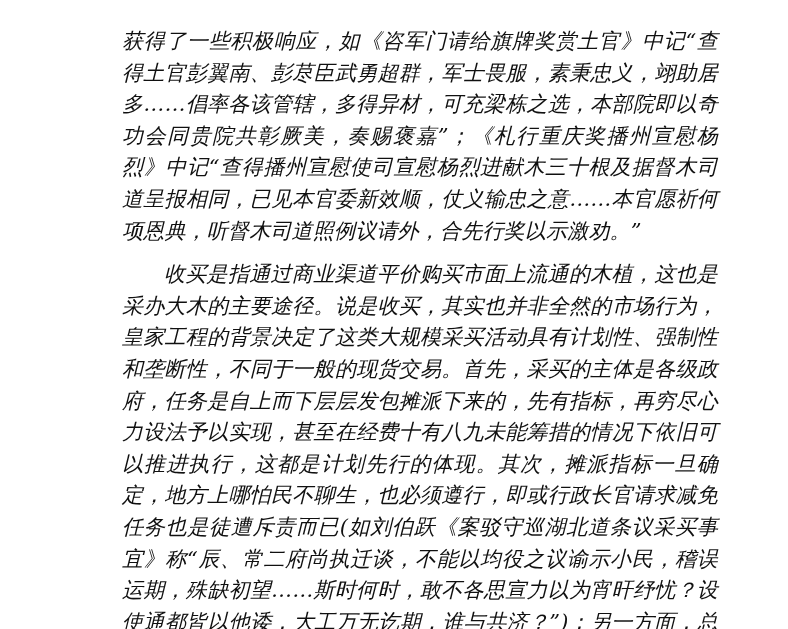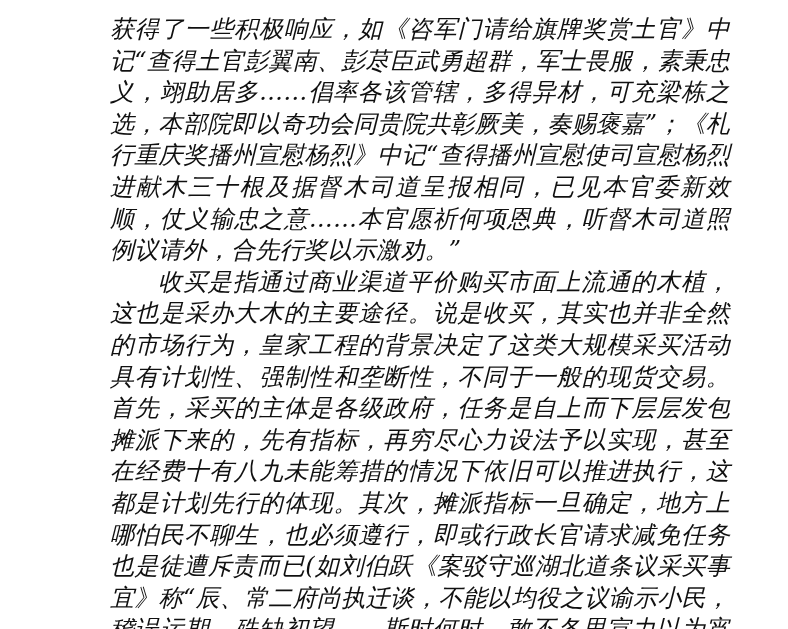--- a/index.html
+++ b/index.html
@@ -16,27 +16,27 @@
   #page {
     position: relative;
     width: 788px;
     height: 629px;
     background: #ffffff;
     box-sizing: border-box;
     padding: 14px 58px 0 110px;
   }
   .para {
     font-family: "DejaVu Serif", "Liberation Serif", serif;
-    font-size: 24px;
+    font-size: 21px;
     line-height: 31.6px;
     color: #101010;
     text-align: justify;
     text-justify: inter-character;
     letter-spacing: 0.2px;
-    margin: 0;
+    margin: 12px;
     font-style: italic;
     font-weight: 500;
   }
   .para + .para {
     margin-top: 0px;
   }
   .indent {
     text-indent: 2em;
   }
 </style>

